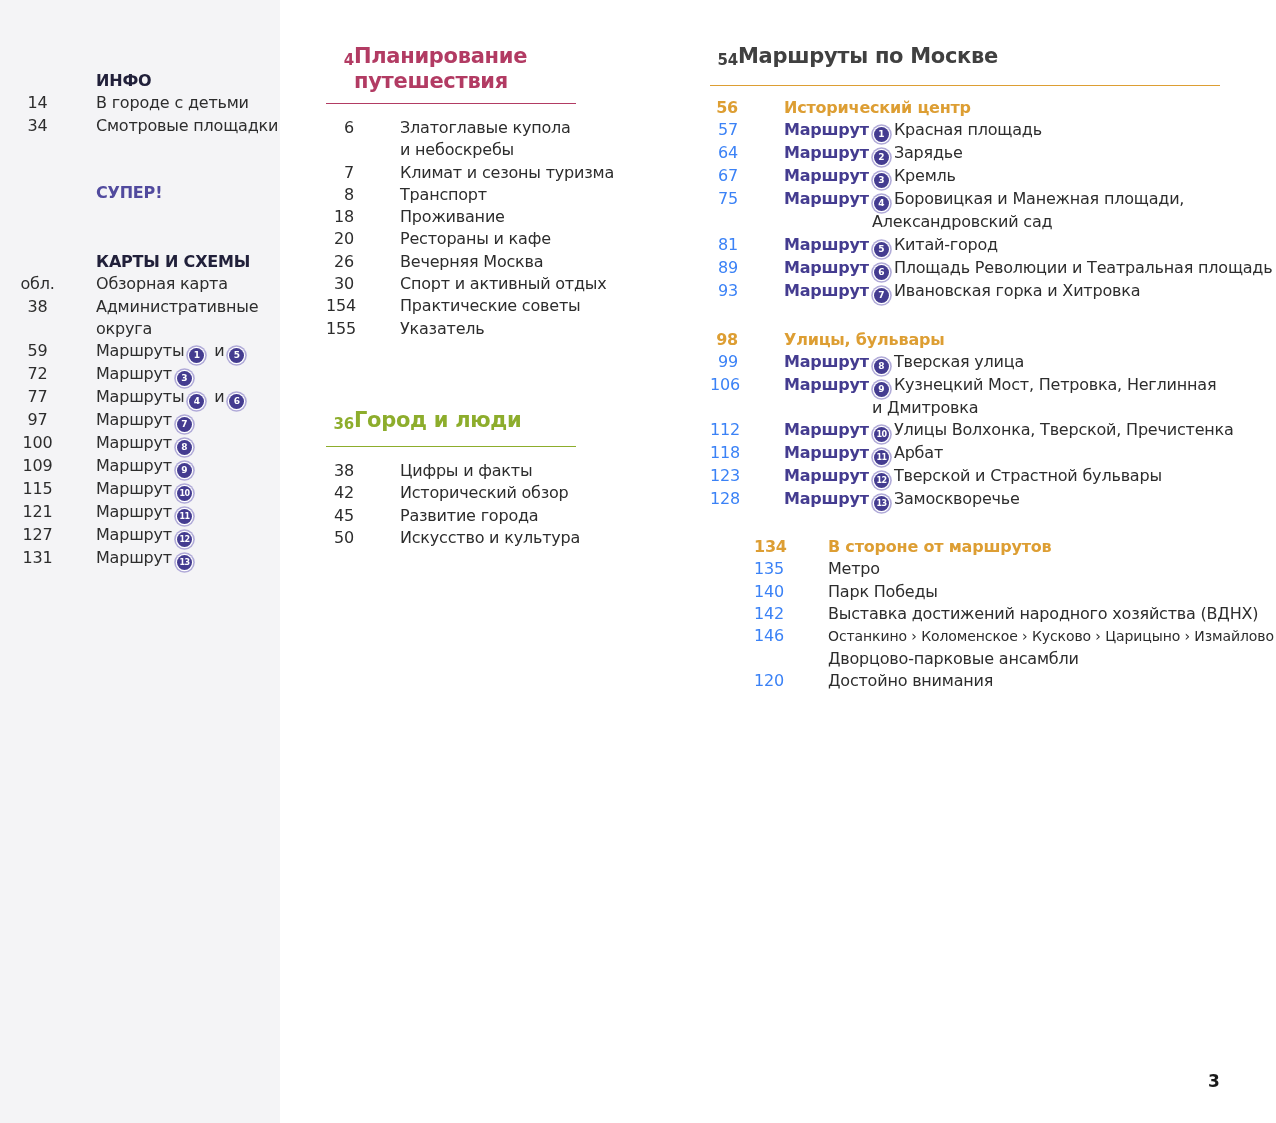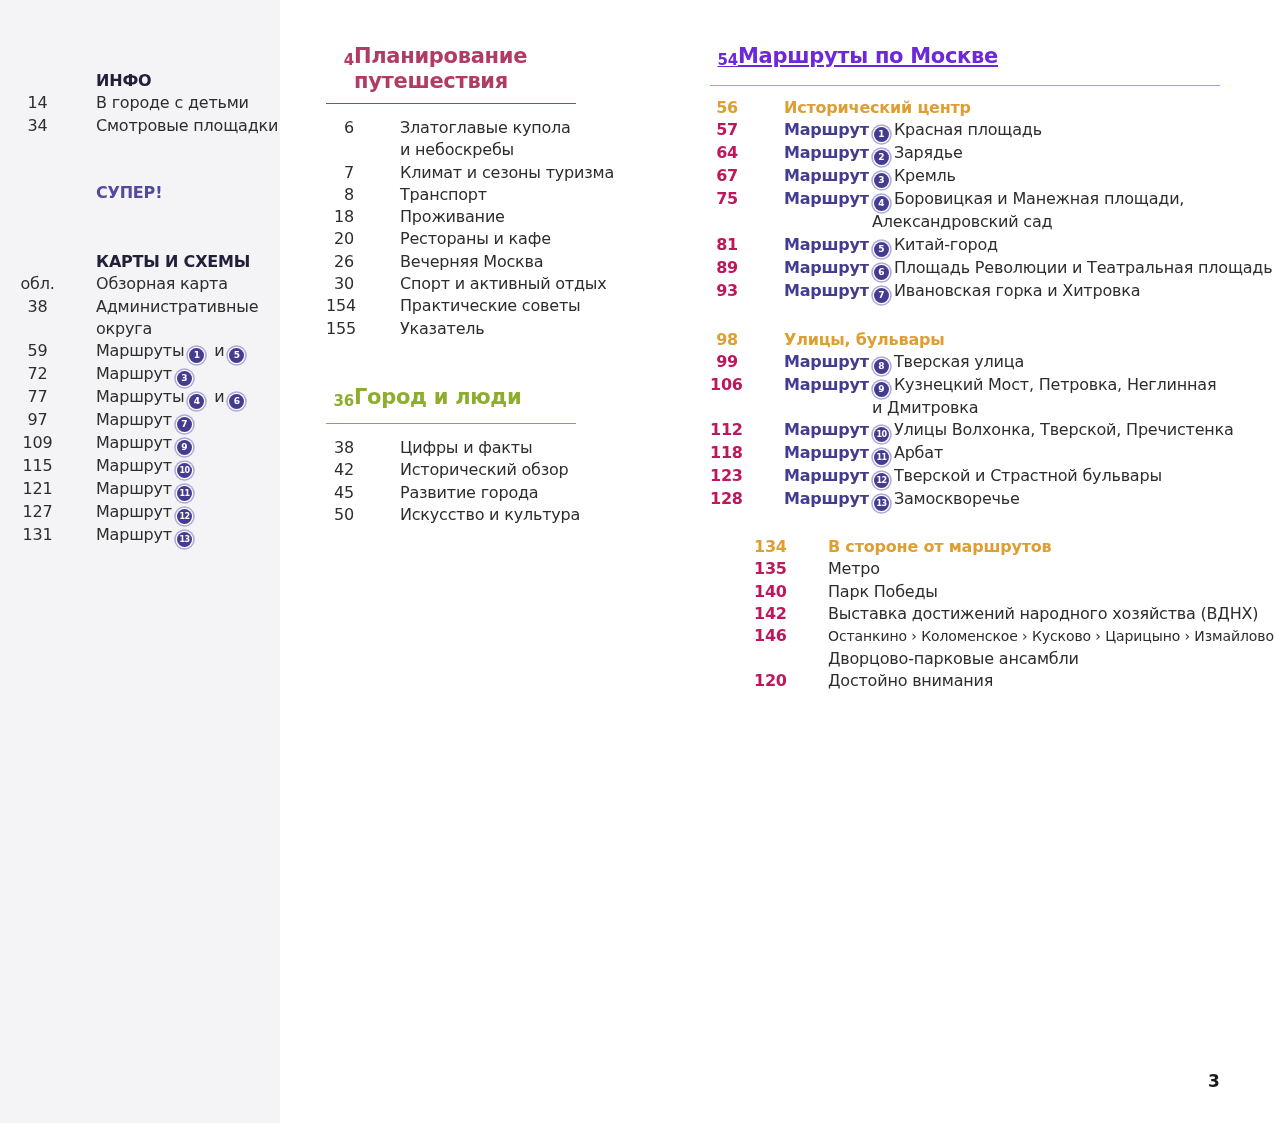--- a/index.html
+++ b/index.html
@@ -33,29 +33,29 @@
   .sb-purple .sb-heading { color:#3a3283; }
   .sb-purple .num, .sb-purple .txt { color:#514a9e; }
 
   
   .heading-row { display:flex; line-height:25px; }
   .heading-row .num { font-weight:bold; font-size:15px; padding-top:4px; }
   .heading-title { font-weight:bold; font-size:21px; letter-spacing:-0.3px; }
   .rule { border:none; height:0; border-top:1.6px solid; margin-top:9px; }
   .c-pink  { color:#b23b63; }  .r-pink  { border-color:#b23b63; }
   .c-green { color:#8dad2c; }  .r-green { border-color:#8dad2c; }
-  .c-orange{ color:#6d28d9;text-decoration:underline; }  .r-orange{ border-color:#dd9e33; }
+  .c-orange{ color:#404040; }  .r-orange{ border-color:#dd9e33; }
 
   .items { margin-top:13px; }
-  .sect-gap { margin-top:45px; }
+  .sect-gap { margin-top:68px; }
 
   
   .subsection-title { font-weight:bold; color:#dd9e33; }
   .subsection-title .num { font-weight:bold; color:#dd9e33; }
-  .route-num { font-weight:bold; color:#be185d; }
+  .route-num { font-weight:normal; color:#3b82f6; }
   .route-label { font-weight:bold; color:#443c90; }
   .cont { padding-left:88px; }
   .subline { font-size:14px; letter-spacing:-0.1px; color:#2d2d2d; }
 
   .badge {
     display:inline-block; width:15px; height:15px; border-radius:50%;
     background:#443c90; color:#ffffff; font-size:9px; font-weight:bold;
     line-height:15px; text-align:center; letter-spacing:0;
     box-shadow:0 0 0 1.2px #ffffff, 0 0 0 2.8px #b0aad8;
     margin:0 5px; vertical-align:-2px;
@@ -132,20 +132,26 @@
           <div class="line"><span>Маршруты</span><span class="badge">4</span><span> и</span><span class="badge">6</span></div>
         </div>
       </div>
       <div class="row">
         <div class="num">97</div>
         <div class="txt">
           <div class="line"><span>Маршрут</span><span class="badge">7</span></div>
         </div>
       </div>
       <div class="row">
+        <div class="num">100</div>
+        <div class="txt">
+          <div class="line"><span>Маршрут</span><span class="badge">8</span></div>
+        </div>
+      </div>
+      <div class="row">
         <div class="num">109</div>
         <div class="txt">
           <div class="line"><span>Маршрут</span><span class="badge">9</span></div>
         </div>
       </div>
       <div class="row">
         <div class="num">115</div>
         <div class="txt">
           <div class="line"><span>Маршрут</span><span class="badge two">10</span></div>
         </div>

